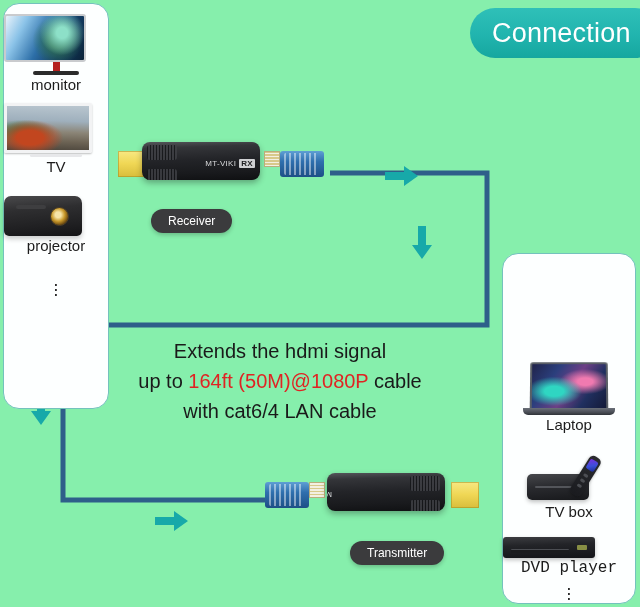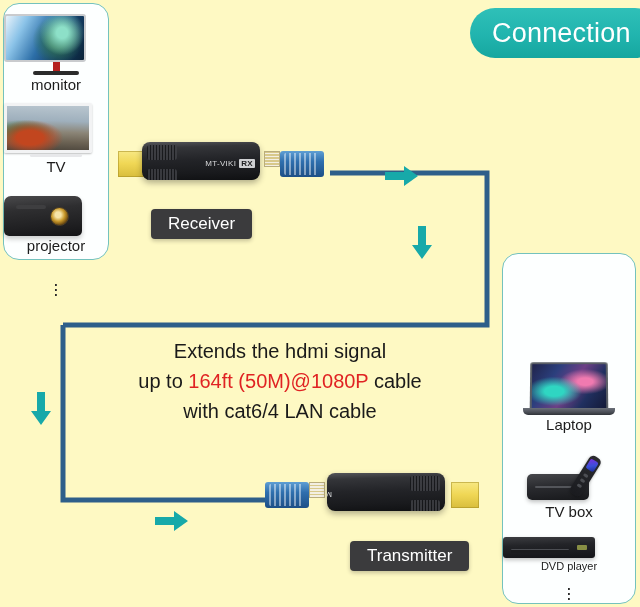--- a/index.html
+++ b/index.html
@@ -9,21 +9,21 @@
     background: #ffffff;
   }
   body {
     font-family: "Liberation Sans", sans-serif;
     -webkit-font-smoothing: antialiased;
   }
   #stage {
     position: relative;
     width: 640px;
     height: 607px;
-    background: #fef9c3;
+    background: #86efac;
     overflow: hidden;
   }
 
   
   .banner {
     position: absolute;
     left: 470px;
     top: 8px;
     width: 190px;
     height: 50px;
@@ -42,35 +42,35 @@
   }
 
   
   .panel {
     position: absolute;
     border: 1.6px solid #74c2bd;
     border-radius: 16px;
     background: #fdffff;
     box-sizing: border-box;
   }
-  #panel-left  { left: 3px;   top: 3px;   width: 106px; height: 257px; }
+  #panel-left  { left: 3px;   top: 3px;   width: 106px; height: 406px; }
   #panel-right { left: 502px; top: 253px; width: 134px; height: 351px; }
 
   .dev {
     position: absolute;
     text-align: center;
     width: 100%;
   }
   .dev-label {
     font-size: 15px;
     color: #1c1c1c;
     line-height: 1.1;
     margin-top: 2px;
   }
-  .dev-label.sm { font-size: 11px; }
+  .dev-label.sm { font-size: 16px; font-family: Liberation Mono, monospace; }
   .ellipsis {
     position: absolute;
     width: 100%;
     text-align: center;
     color: #2a2a2a;
     font-size: 19px;
     line-height: 5px;
     letter-spacing: 0;
   }
   .ellipsis span { display: block; }
@@ -275,23 +275,23 @@
   .rj45-pins {
     position: absolute; width: 16px; height: 16px;
     background: repeating-linear-gradient(180deg, #d8c98a 0 1.5px, #f3efe2 1.5px 3px);
     box-shadow: inset 0 0 0 1px #b9ad7d;
   }
 
   
   .pill {
     position: absolute;
     background: #3b3b3d;
-    border-radius: 4px;
+    border-radius: 12px;
     color: #ffffff;
-    font-size: 17px;
+    font-size: 12px;
     padding: 5px 17px;
     white-space: nowrap;
     box-shadow: 0 2px 4px rgba(0,0,0,.22);
   }
 
   
   #center-copy {
     position: absolute;
     left: 80px; top: 336px;
     width: 400px;

